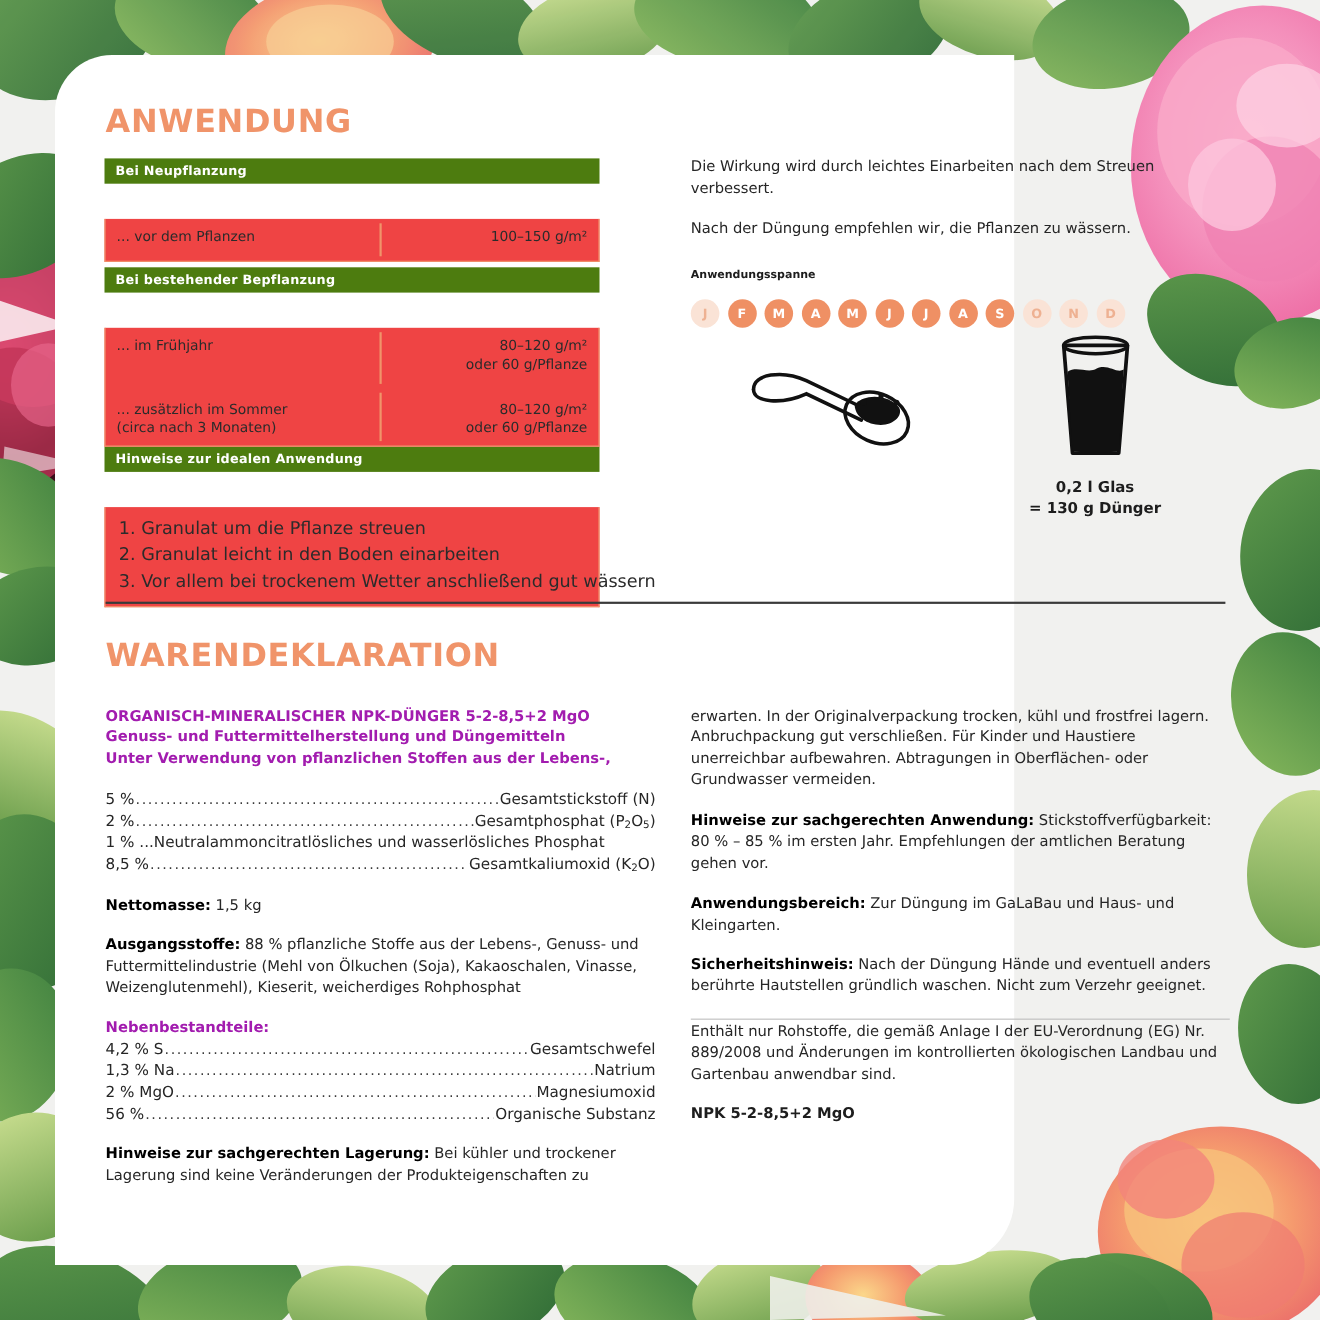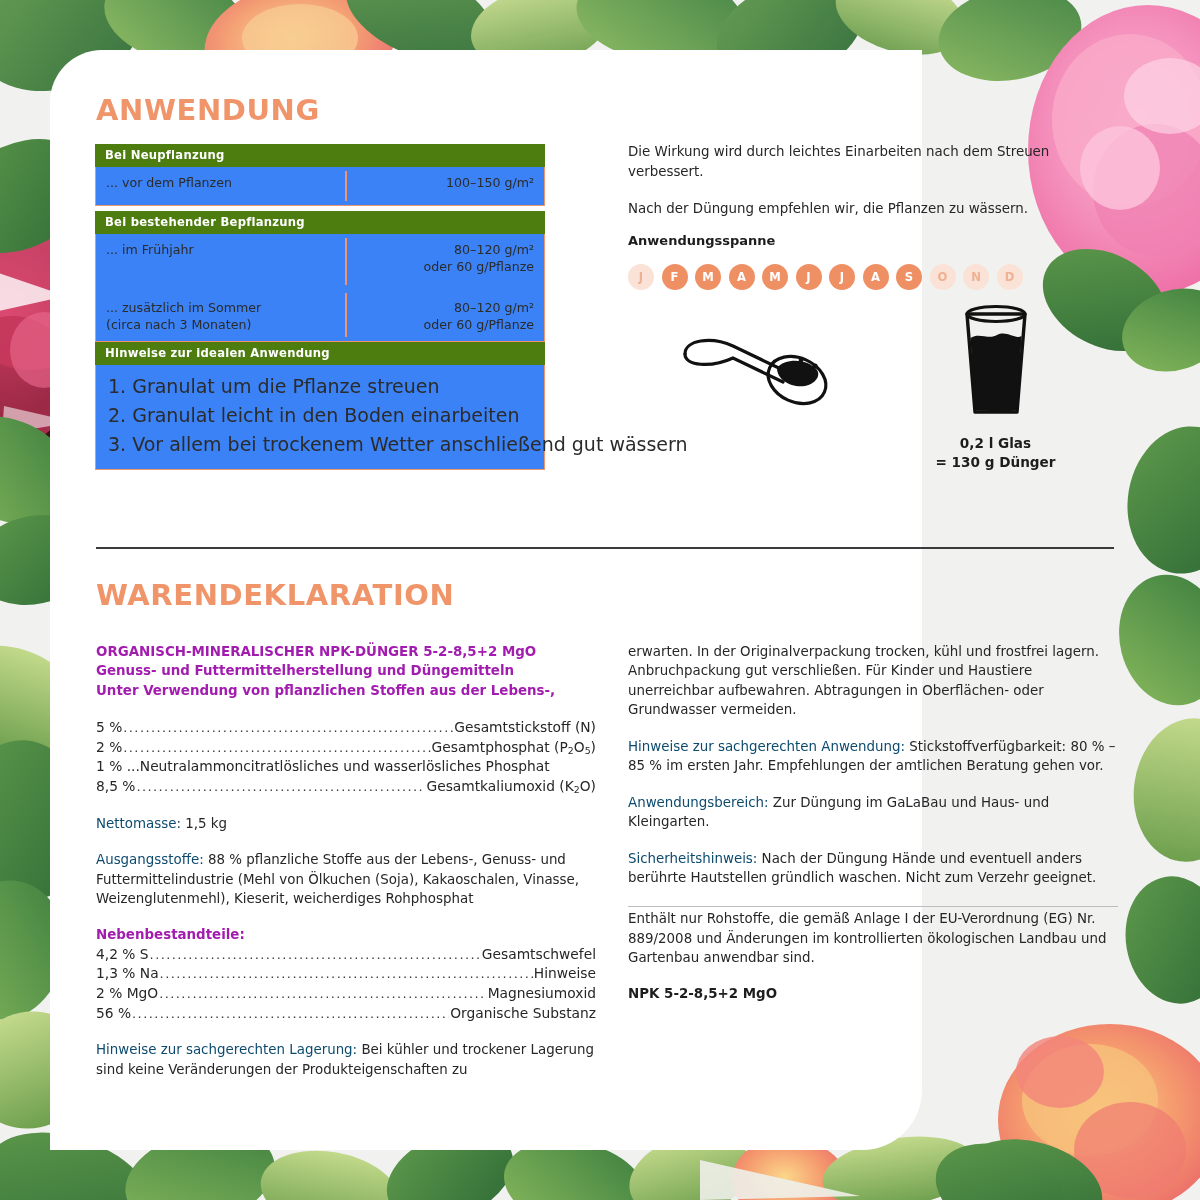--- a/index.html
+++ b/index.html
@@ -55,51 +55,52 @@
     background: #4d7c0f;
     color: #ffffff;
     font-weight: bold;
     font-size: 11.6px;
     letter-spacing: 0.25px;
     padding: 4px 10px 5px;
   }
   .tbl-body {
     border: 1px solid #f0946a;
     border-top: none;
-    background: #3b82f6;
+    background: #ef4444;
     position: relative;
+    margin-top: 32px;
   }
   .tbl-row {
     display: flex;
     padding: 7px 10px 8px;
     position: relative;
     min-height: 38px;
   }
   .tbl-row .lbl { flex: 0 0 248px; line-height: 1.35; }
   .tbl-row .val { flex: 1; text-align: right; line-height: 1.35; }
   .tbl-row.has-divider::before {
     content: "";
     position: absolute;
     left: 249px; top: 4px; bottom: 4px;
     width: 2px; background: #f0946a;
   }
   #tbl-body-2 .tbl-row:first-child { padding-bottom: 14px; }
   #tbl-body-2 .tbl-row:last-child { padding-top: 10px; }
-  .tips-list { padding: 7px 10px 10px 12px; line-height: 1.52; font-size: 19px; }
+  .tips-list { padding: 7px 10px 10px 12px; line-height: 1.52; font-size: 16px; }
   .tips-list div { white-space: nowrap; }
 
   
   #app-right { position: absolute; left: 578px; top: 92px; width: 488px; }
   .body-p {
     font-size: 13.4px; color: #262626; line-height: 1.47;
   }
   #app-right .body-p + .body-p { margin-top: 18px; }
   #spanne-label {
-    margin-top: 14px;
-    font-size: 13px; font-weight: bold; color: #1d1d1d;
+    margin-top: 26px;
+    font-size: 10px; font-weight: bold; color: #1d1d1d;
   }
 
   
   #months { margin-top: 16px; display: flex; gap: 7.5px; }
   .month {
     width: 26px; height: 26px; border-radius: 50%;
     display: flex; align-items: center; justify-content: center;
     font-size: 11.6px; font-weight: bold;
   }
   .month.on  { background: #ef9064; color: #ffffff; }
@@ -118,21 +119,21 @@
 
   
   #decl-left  { position: absolute; left: 46px;  top: 592px; width: 500px; }
   #decl-right { position: absolute; left: 578px; top: 592px; width: 490px; }
 
   .decl-text { font-size: 13.4px; color: #262626; line-height: 1.45; }
   .decl-head-block { font-weight: bold; font-size: 13.4px; color: #a21caf;
                      line-height: 1.45; }
   .blk { margin-top: 17px; }
   .blk-sm { margin-top: 2px; }
-  b.lead { font-weight: normal; color: #0c4a6e; }
+  b.lead { font-weight: bold; color: #000000; }
 
   
   .leader-rows { margin-top: 18px; }
   .leader {
     display: flex; align-items: baseline;
     font-size: 13.8px; color: #262626; line-height: 1.42;
     white-space: nowrap;
   }
   .leader .a { flex: 0 0 auto; }
   .leader .dots {
@@ -404,21 +405,21 @@
         <div class="decl-head-block">Nebenbestandteile:</div>
         <div>
           <div class="leader">
             <span class="a">4,2 % S</span>
             <span class="dots">...........................................................................</span>
             <span class="b">Gesamtschwefel</span>
           </div>
           <div class="leader">
             <span class="a">1,3 % Na</span>
             <span class="dots">...........................................................................</span>
-            <span class="b">Hinweise</span>
+            <span class="b">Natrium</span>
           </div>
           <div class="leader">
             <span class="a">2 % MgO</span>
             <span class="dots">...........................................................................</span>
             <span class="b">Magnesiumoxid</span>
           </div>
           <div class="leader">
             <span class="a">56 %</span>
             <span class="dots">...........................................................................</span>
             <span class="b">Organische Substanz</span>

